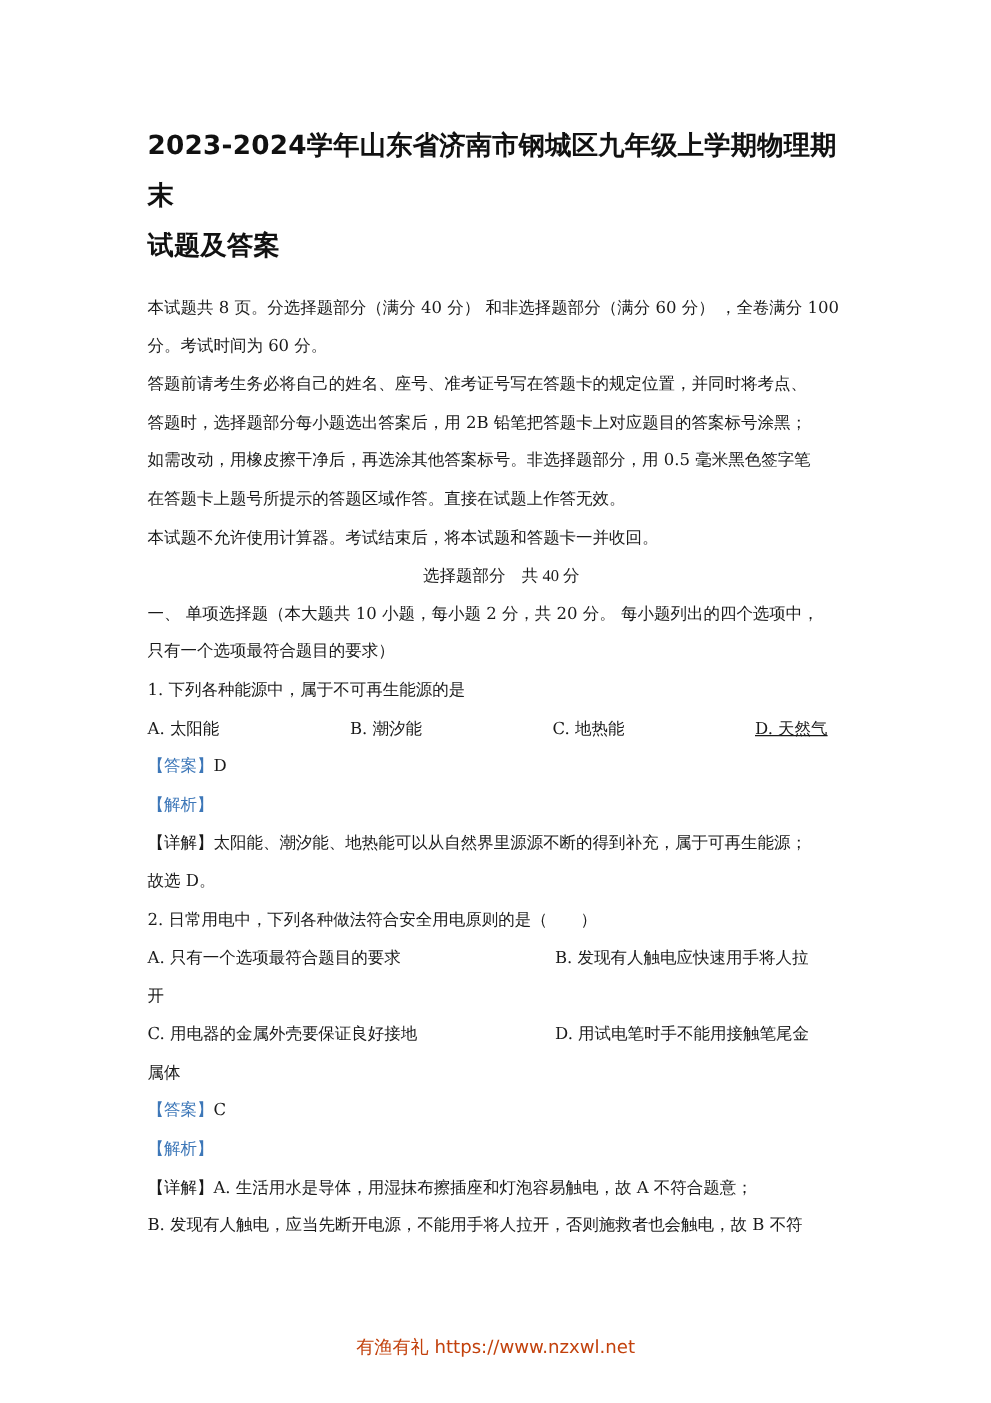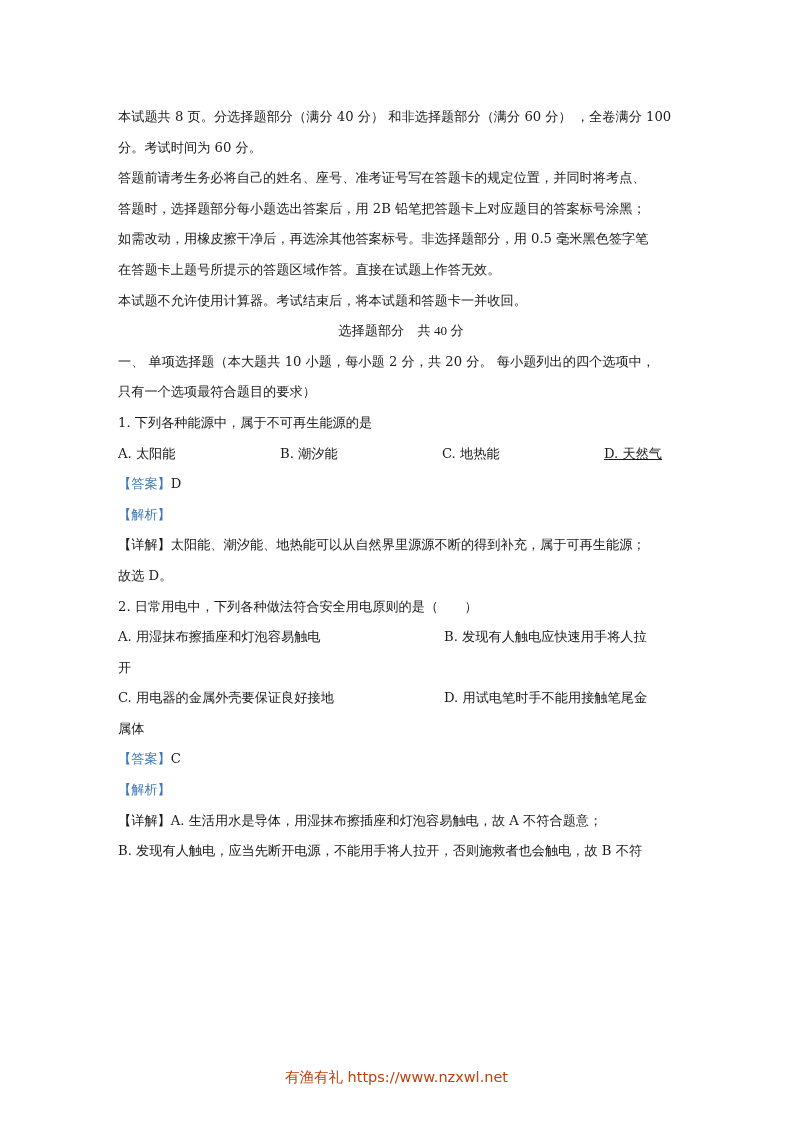--- a/index.html
+++ b/index.html
@@ -16,22 +16,26 @@
   .opts4 span.opt { width: 162px; white-space: nowrap; }
   .opts2 span.opt { width: 326px; white-space: nowrap; }
   .footer { position: absolute; left: 0; width: 793px; top: 1068px; text-align: center;
             font-family: "DejaVu Sans", "Liberation Sans", sans-serif; font-size: 14.5px;
             color: #c2410c; }
 </style>
 </head>
 <body>
 
 <div class="page">
+  <h1 class="title">
+    <div>2023-2024学年山东省济南市钢城区九年级上学期物理期末</div>
+    <div>试题及答案</div>
+  </h1>
 
-  <div style="margin-top:6px;">
+  <div style="margin-top:16px;">
     <p class="p">本试题共 8 页。分选择题部分（满分 40 分） 和非选择题部分（满分 60 分） ，全卷满分 100</p>
     <p class="p">分。考试时间为 60 分。</p>
     <p class="p">答题前请考生务必将自己的姓名、座号、准考证号写在答题卡的规定位置，并同时将考点、</p>
     <p class="p">答题时，选择题部分每小题选出答案后，用 2B 铅笔把答题卡上对应题目的答案标号涂黑；</p>
     <p class="p">如需改动，用橡皮擦干净后，再选涂其他答案标号。非选择题部分，用 0.5 毫米黑色签字笔</p>
     <p class="p">在答题卡上题号所提示的答题区域作答。直接在试题上作答无效。</p>
     <p class="p">本试题不允许使用计算器。考试结束后，将本试题和答题卡一并收回。</p>
   </div>
 
   <p class="p center">选择题部分　共 40 分</p>
@@ -54,21 +58,21 @@
     </p>
     <p class="p">
       <span>【详解】</span><span>太阳能、潮汐能、地热能可以从自然界里源源不断的得到补充，属于可再生能源；</span>
     </p>
     <p class="p">故选 D。</p>
   </div>
 
   <div>
     <p class="p">2. 日常用电中，下列各种做法符合安全用电原则的是（　　）</p>
     <div class="opts opts2">
-      <span class="opt">A. 用湿抹布擦插座和灯泡容易触电</span>
+      <span class="opt">A. 只有一个选项最符合题目的要求</span>
       <span class="opt" style="width:auto;">B. 发现有人触电应快速用手将人拉</span>
     </div>
     <p class="p">开</p>
     <div class="opts opts2">
       <span class="opt">C. 用电器的金属外壳要保证良好接地</span>
       <span class="opt" style="width:auto;">D. 用试电笔时手不能用接触笔尾金</span>
     </div>
     <p class="p">属体</p>
     <p class="p">
       <span class="label">【答案】</span><span class="ans">C</span>

